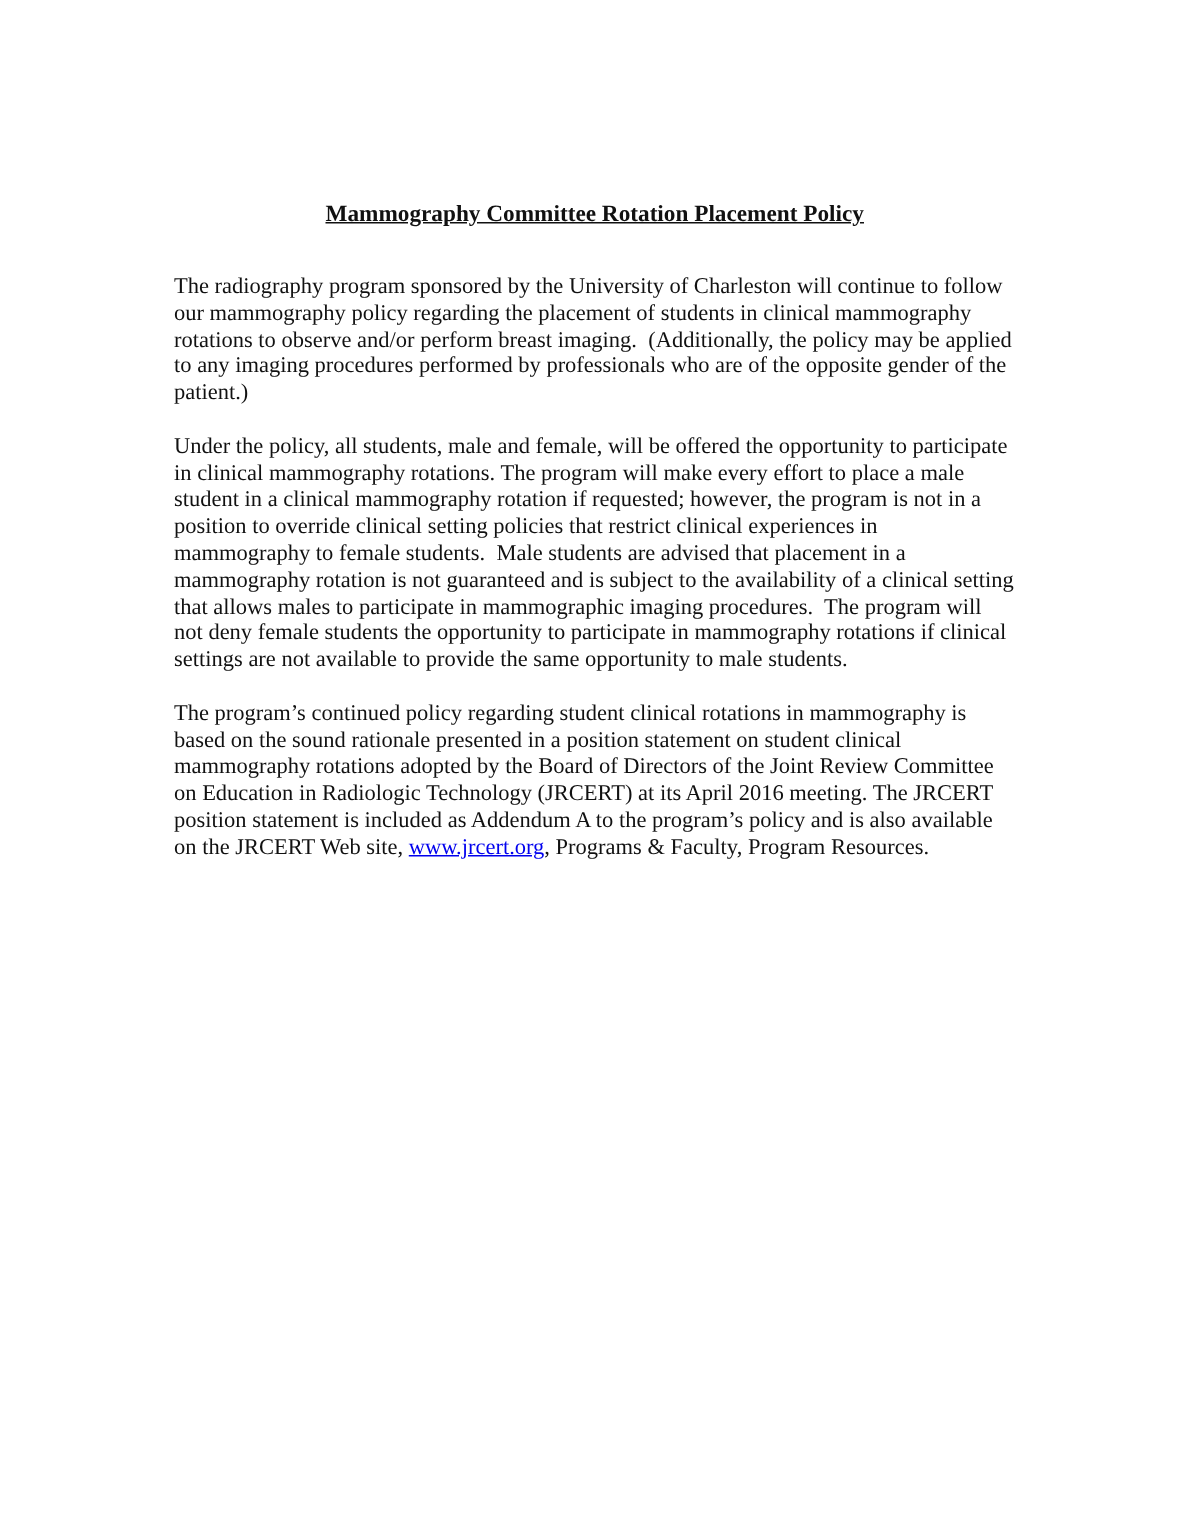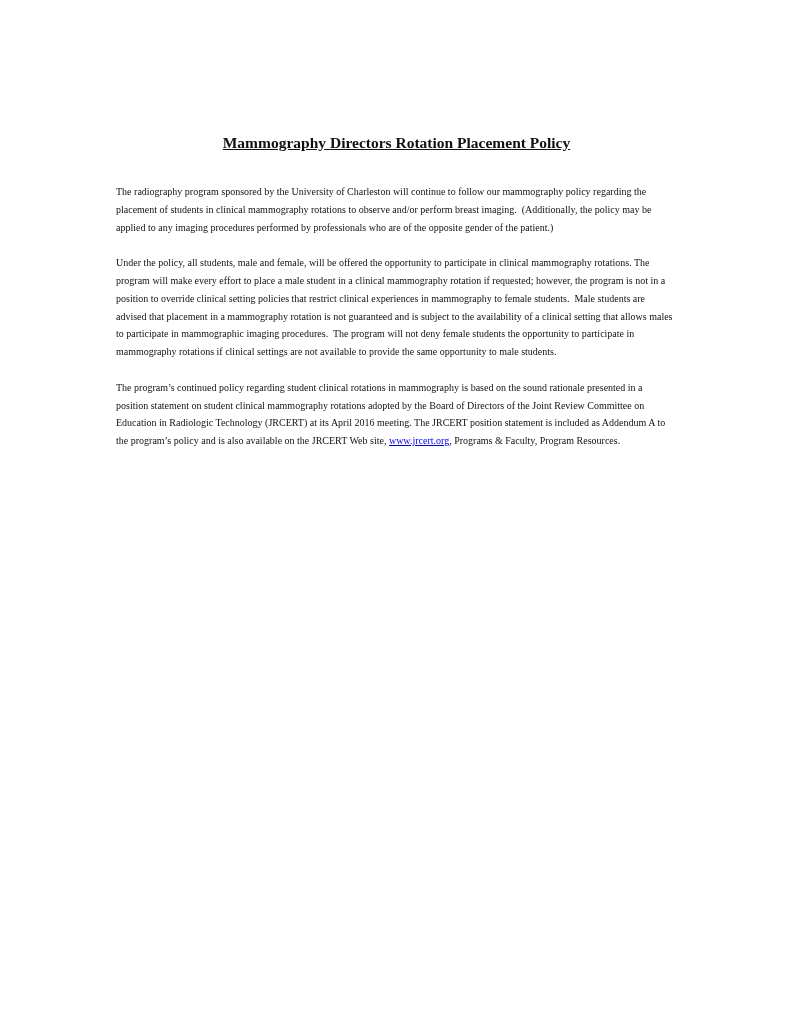--- a/index.html
+++ b/index.html
@@ -21,37 +21,37 @@
   .title {
     font-size: 15.5px;
     line-height: 18px;
     font-weight: bold;
     text-decoration: underline;
     text-align: center;
     color: #111111;
     margin: 0 0 31px 0;
   }
   .para {
-    font-size: 10px;
+    font-size: 15px;
     line-height: 17.8px;
     color: #111111;
     white-space: pre-wrap;
     margin: 0 0 17.8px 0;
     text-align: left;
   }
   .link {
     cursor: pointer;
   }
 </style>
 </head>
 <body>
 
 <div class="page">
   <div class="content">
-    <h1 class="title">Mammography Directors Rotation Placement Policy</h1>
+    <h1 class="title">Mammography Committee Rotation Placement Policy</h1>
 
     <p class="para">The radiography program sponsored by the University of Charleston will continue to follow our mammography policy regarding the placement of students in clinical mammography rotations to observe and/or perform breast imaging.  (Additionally, the policy may be applied to any imaging procedures performed by professionals who are of the opposite gender of the patient.)</p>
 
     <p class="para">Under the policy, all students, male and female, will be offered the opportunity to participate in clinical mammography rotations. The program will make every effort to place a male student in a clinical mammography rotation if requested; however, the program is not in a position to override clinical setting policies that restrict clinical experiences in mammography to female students.  Male students are advised that placement in a mammography rotation is not guaranteed and is subject to the availability of a clinical setting that allows males to participate in mammographic imaging procedures.  The program will not deny female students the opportunity to participate in mammography rotations if clinical settings are not available to provide the same opportunity to male students.</p>
 
     <p class="para"><span>The program’s continued policy regarding student clinical rotations in mammography is based on the sound rationale presented in a position statement on student clinical mammography rotations adopted by the Board of Directors of the Joint Review Committee on Education in Radiologic Technology (JRCERT) at its April 2016 meeting. The JRCERT position statement is included as Addendum A to the program’s policy and is also available on the JRCERT Web site, </span><a href="#" class="link" style="color: rgb(0, 0, 238);">www.jrcert.org</a><span>, Programs &amp; Faculty, Program Resources.</span></p>
   </div>
 </div>
 
 </body></html>

